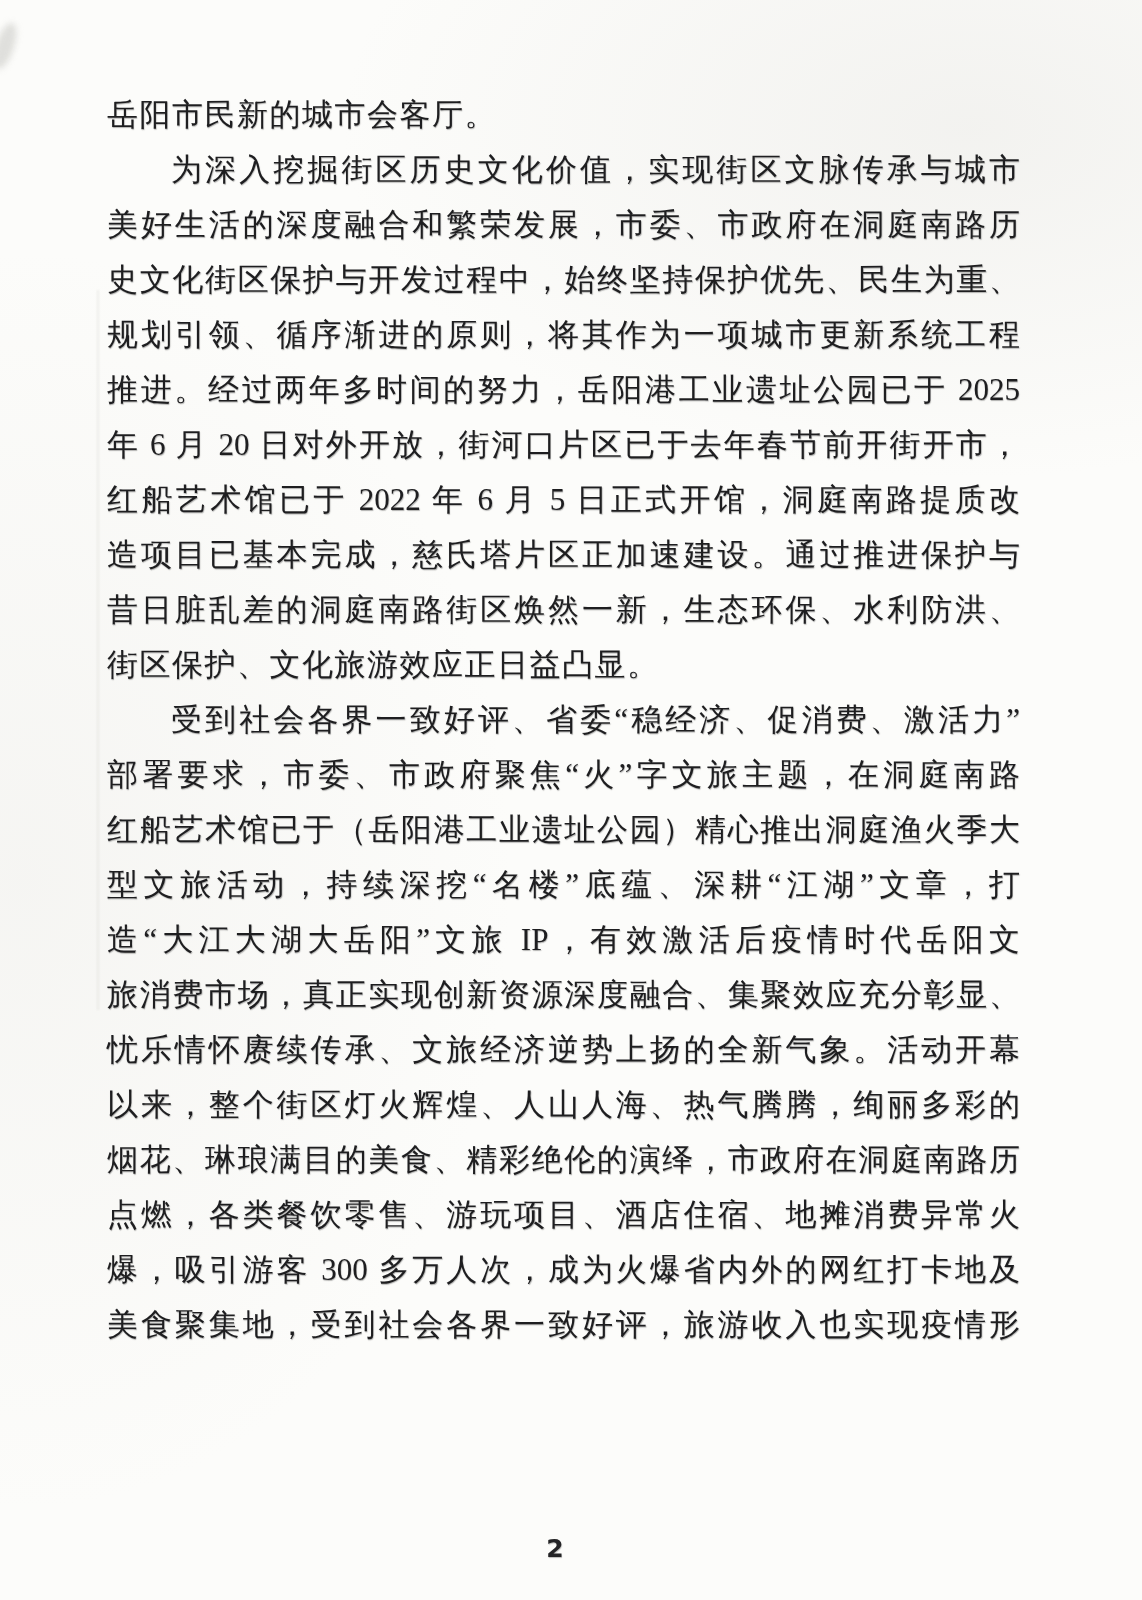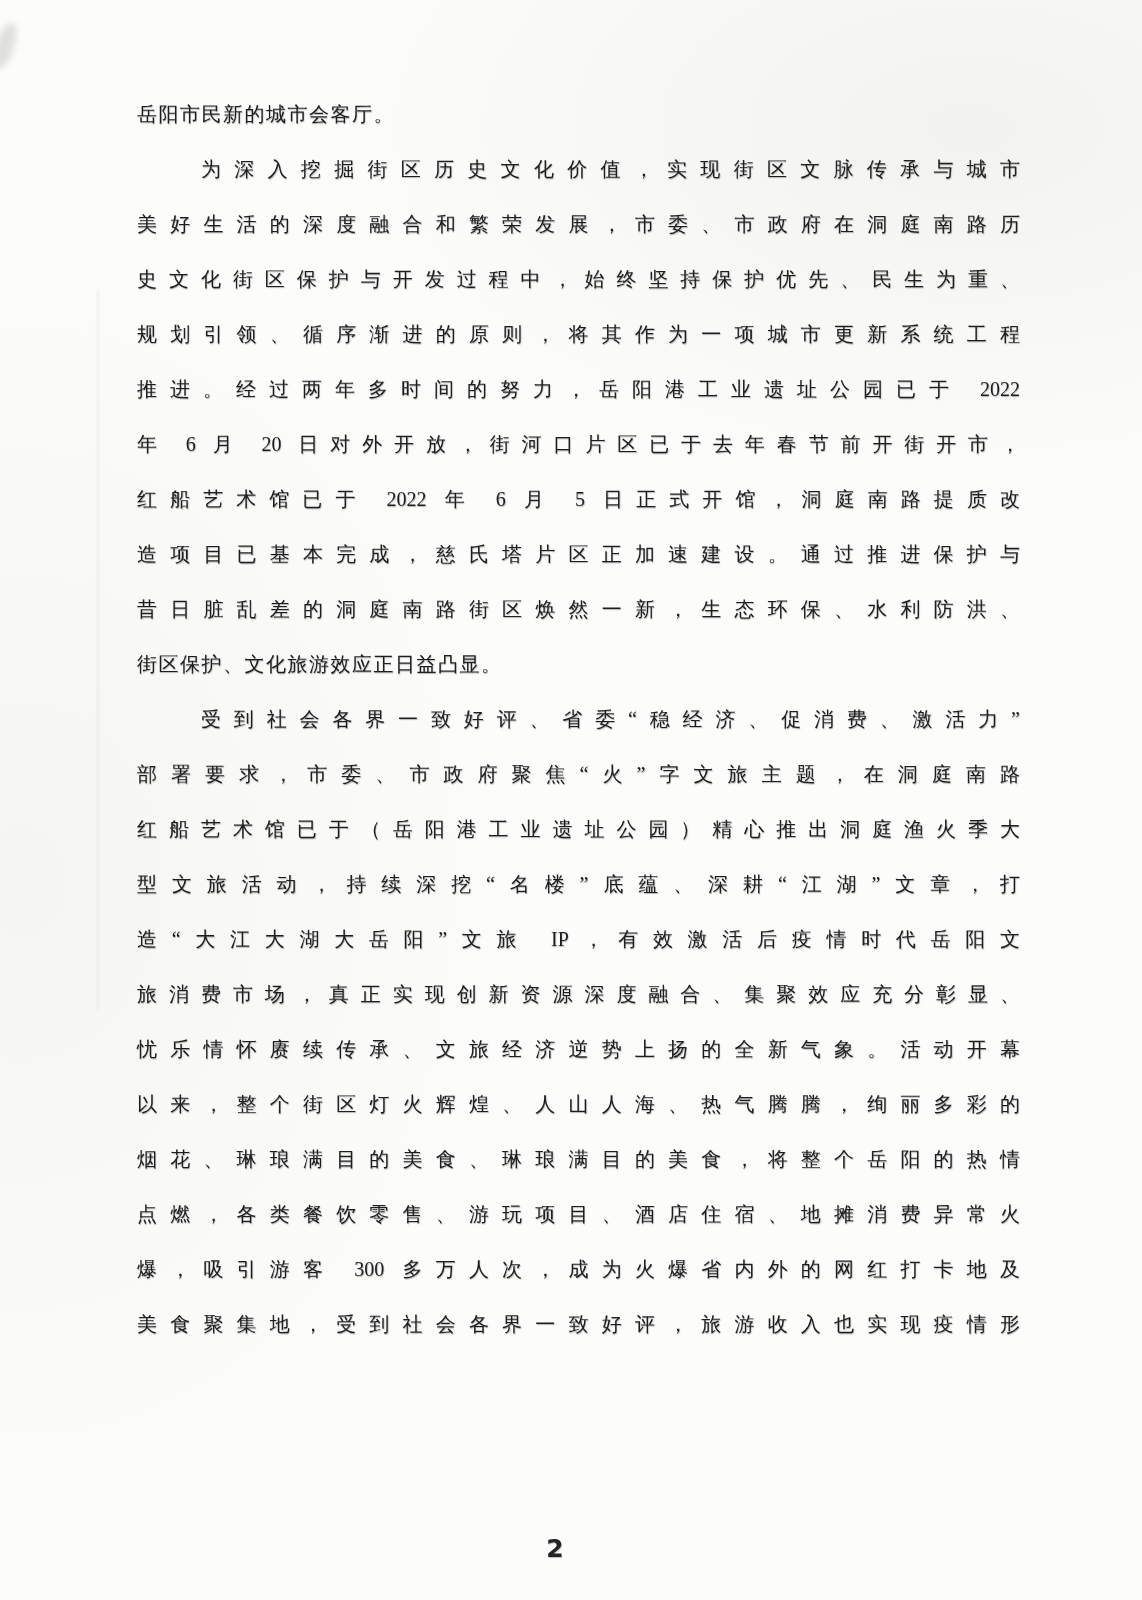--- a/index.html
+++ b/index.html
@@ -22,27 +22,26 @@
   }
   .text-block {
     position: absolute;
     left: 107px;
     top: 87px;
     width: 913px;
   }
   .line {
     height: 55px;
     line-height: 55px;
-    font-size: 20px;
+    font-size: 31px;
     letter-spacing: 1.5px;
     white-space: nowrap;
     overflow: visible;
     text-shadow: 0.6px 0.8px 1px rgba(40,40,40,0.35);
     font-weight: 500;
-    margin-left: 30px;
   }
   .line.just {
     white-space: normal;
     text-align: justify;
     text-align-last: justify;
     text-justify: inter-character;
     letter-spacing: 0;
   }
   .line.ind {
     text-indent: 64px;
@@ -88,34 +87,34 @@
 <div class="page" style="--ink: #1e1e20;">
   <div class="smudge-top-left"></div>
   <div class="crease-left"></div>
 
   <div class="text-block">
       <div class="line">岳阳市民新的城市会客厅。</div>
       <div class="line just ind">为深入挖掘街区历史文化价值，实现街区文脉传承与城市</div>
       <div class="line just">美好生活的深度融合和繁荣发展，市委、市政府在洞庭南路历</div>
       <div class="line just">史文化街区保护与开发过程中，始终坚持保护优先、民生为重、</div>
       <div class="line just">规划引领、循序渐进的原则，将其作为一项城市更新系统工程</div>
-      <div class="line just">推进。经过两年多时间的努力，岳阳港工业遗址公园已于 2022</div>
+      <div class="line just">推进。经过两年多时间的努力，岳阳港工业遗址公园已于 2025</div>
       <div class="line just">年 6 月 20 日对外开放，街河口片区已于去年春节前开街开市，</div>
       <div class="line just">红船艺术馆已于 2022 年 6 月 5 日正式开馆，洞庭南路提质改</div>
       <div class="line just">造项目已基本完成，慈氏塔片区正加速建设。通过推进保护与</div>
       <div class="line just">昔日脏乱差的洞庭南路街区焕然一新，生态环保、水利防洪、</div>
       <div class="line">街区保护、文化旅游效应正日益凸显。</div>
       <div class="line just ind">受到社会各界一致好评、省委“稳经济、促消费、激活力”</div>
       <div class="line just">部署要求，市委、市政府聚焦“火”字文旅主题，在洞庭南路</div>
       <div class="line just">红船艺术馆已于（岳阳港工业遗址公园）精心推出洞庭渔火季大</div>
       <div class="line just">型文旅活动，持续深挖“名楼”底蕴、深耕“江湖”文章，打</div>
       <div class="line just">造“大江大湖大岳阳”文旅 IP，有效激活后疫情时代岳阳文</div>
       <div class="line just">旅消费市场，真正实现创新资源深度融合、集聚效应充分彰显、</div>
       <div class="line just">忧乐情怀赓续传承、文旅经济逆势上扬的全新气象。活动开幕</div>
       <div class="line just">以来，整个街区灯火辉煌、人山人海、热气腾腾，绚丽多彩的</div>
-      <div class="line just">烟花、琳琅满目的美食、琳琅满目的美食，将整个岳阳的热情</div>
+      <div class="line just">烟花、琳琅满目的美食、精彩绝伦的演绎，市政府在洞庭南路历</div>
       <div class="line just">点燃，各类餐饮零售、游玩项目、酒店住宿、地摊消费异常火</div>
       <div class="line just">爆，吸引游客 300 多万人次，成为火爆省内外的网红打卡地及</div>
       <div class="line just">美食聚集地，受到社会各界一致好评，旅游收入也实现疫情形</div>
     </div>
 
   <div class="page-number">2</div>
 </div>
 
 </body></html>

